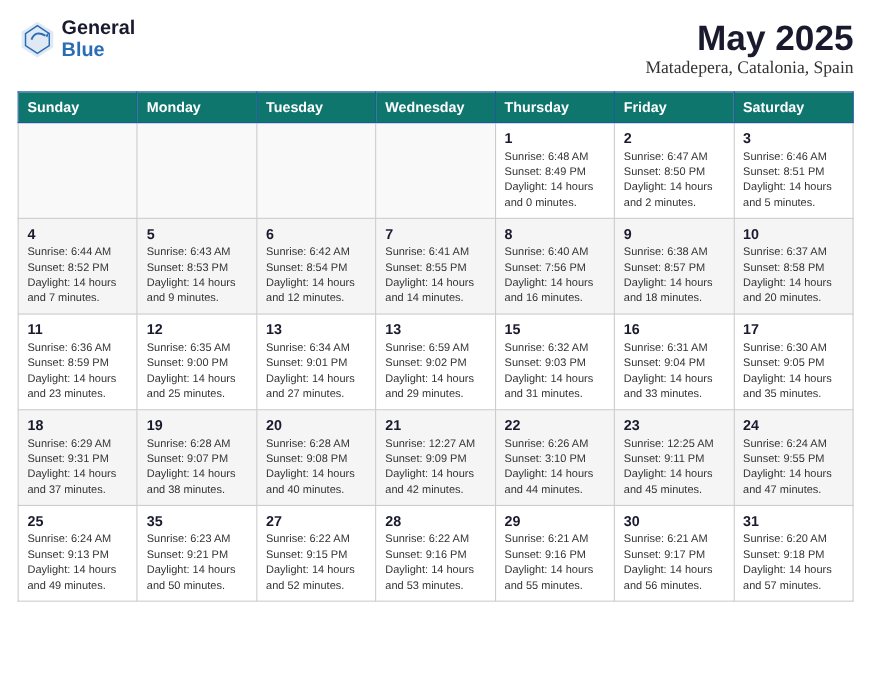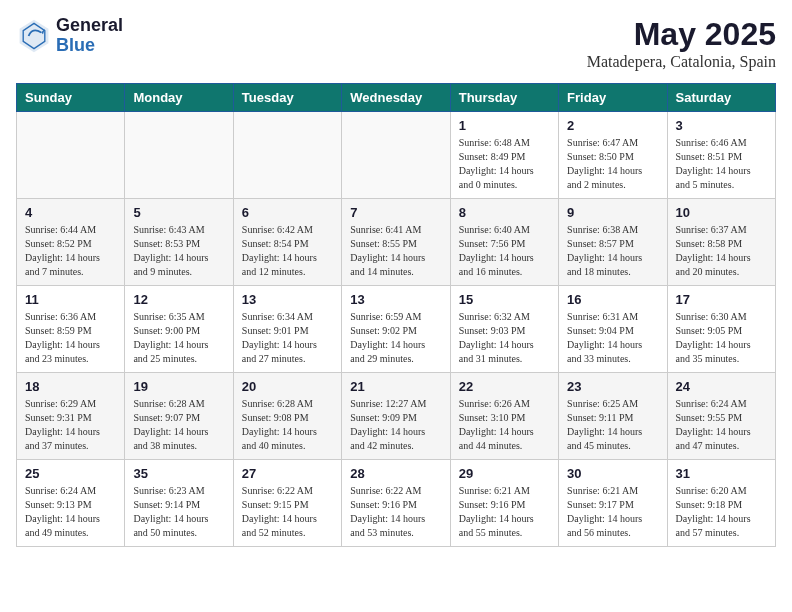--- a/index.html
+++ b/index.html
@@ -85,21 +85,20 @@
       font-size: 13px;
       font-weight: bold;
       color: #1a1a2e;
       display: block;
       margin-bottom: 3px;
     }
     .day-info {
       font-size: 10px;
       color: #333;
       line-height: 1.4;
-      font-family: Liberation Serif, serif;
     }
     .empty-cell {
       background: #f9f9f9 !important;
     }
     
     .row-even td { background-color: #f0f4fa; }
     .row-odd td { background-color: #ffffff; }
   </style>
 </head>
 <body>
@@ -274,42 +273,42 @@
 Daylight: 14 hours and 42 minutes.</div>
         </td>
         <td>
           <span class="day-number">22</span>
           <div class="day-info">Sunrise: 6:26 AM
 Sunset: 3:10 PM
 Daylight: 14 hours and 44 minutes.</div>
         </td>
         <td>
           <span class="day-number">23</span>
-          <div class="day-info">Sunrise: 6:25 AM
+          <div class="day-info">Sunrise: 12:25 AM
 Sunset: 9:11 PM
 Daylight: 14 hours and 45 minutes.</div>
         </td>
         <td>
           <span class="day-number">24</span>
           <div class="day-info">Sunrise: 6:24 AM
 Sunset: 9:55 PM
 Daylight: 14 hours and 47 minutes.</div>
         </td>
       </tr>
       <tr class="row-odd">
         <td>
           <span class="day-number">25</span>
           <div class="day-info">Sunrise: 6:24 AM
 Sunset: 9:13 PM
 Daylight: 14 hours and 49 minutes.</div>
         </td>
         <td>
           <span class="day-number">35</span>
           <div class="day-info">Sunrise: 6:23 AM
-Sunset: 9:14 PM
+Sunset: 9:21 PM
 Daylight: 14 hours and 50 minutes.</div>
         </td>
         <td>
           <span class="day-number">27</span>
           <div class="day-info">Sunrise: 6:22 AM
 Sunset: 9:15 PM
 Daylight: 14 hours and 52 minutes.</div>
         </td>
         <td>
           <span class="day-number">28</span>

